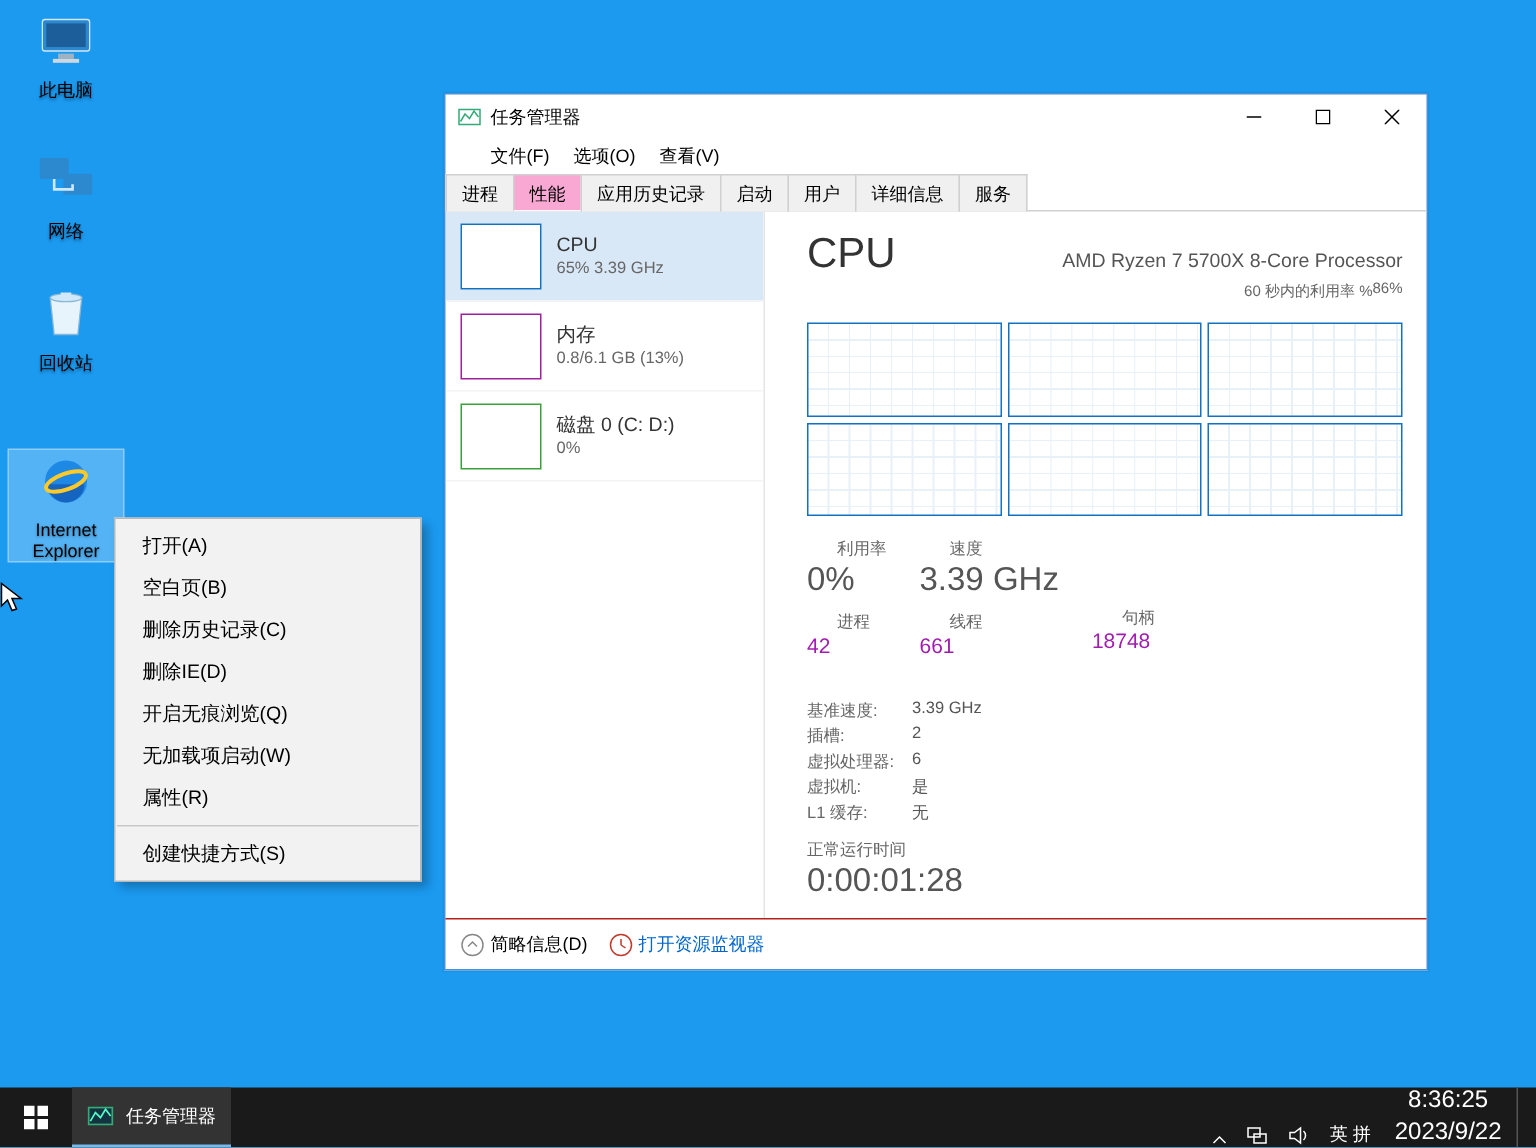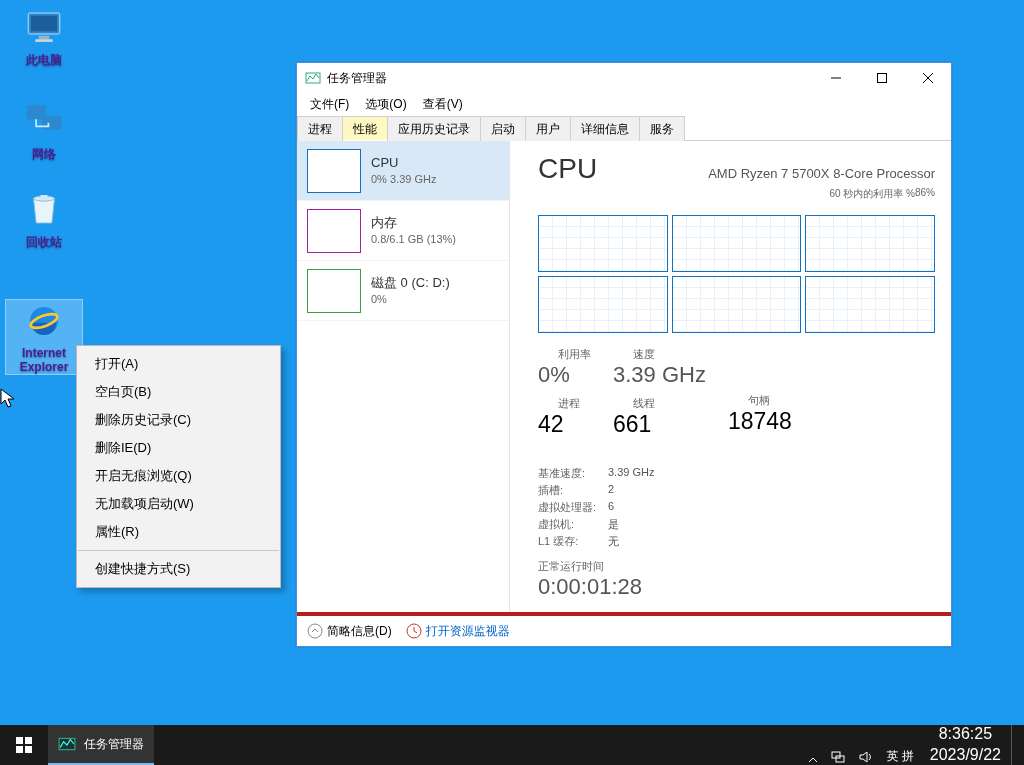--- a/index.html
+++ b/index.html
@@ -1,38 +1,38 @@
 <!DOCTYPE html>
 <html><head>
 <meta charset="utf-8">
 <style>
 * { margin:0; padding:0; box-sizing:border-box; font-family:"Microsoft YaHei","Segoe UI",sans-serif; }
 html,body { width:1024px; height:765px; overflow:hidden; }
 .desktop { width:1024px; height:765px; background:#1b9af0; position:relative; }
-.desktop-icon { position:absolute; width:76px; text-align:center; color:#4c1d95; font-size:12px; cursor:pointer;font-weight:bold; }
+.desktop-icon { position:absolute; width:76px; text-align:center; color:#000000; font-size:12px; cursor:pointer; }
 .desktop-icon .ico { width:42px; height:42px; margin:0 auto 4px; display:block; }
 .desktop-icon.sel { background:rgba(255,255,255,0.25); outline:1px solid rgba(255,255,255,0.5); }
 .lbl { text-shadow:0 1px 2px rgba(0,0,0,0.4); }
 
 
 .ctx { position:absolute; left:76px; top:345px; width:205px; background:#f2f2f2; border:1px solid #b8b8b8; box-shadow:4px 4px 6px rgba(0,0,0,0.25); font-size:13px; padding:4px 0; }
 .ctx-item { padding:5px 18px; cursor:default; color:#000; }
 .ctx-sep { height:1px; background:#c8c8c8; margin:4px 1px; }
 
 
 .win { position:absolute; left:296px; top:62px; width:656px; height:585px; background:#fff; border:1px solid #4a90d9; box-shadow:0 0 0 1px rgba(0,0,0,0.05); display:flex; flex-direction:column; }
 .titlebar { height:30px; display:flex; align-items:center; padding-left:8px; font-size:12px; color:#000; }
 .titlebar .ti { width:16px; height:16px; margin-right:6px; }
 .titlebar .sp { flex:1; }
 .winbtn { width:46px; height:30px; display:flex; align-items:center; justify-content:center; color:#000; }
-.menubar { height:22px; display:flex; align-items:center; padding-left:5px; font-size:12px; gap:0; color:#000; }
+.menubar { height:22px; display:flex; align-items:center; padding-left:22px; font-size:12px; gap:0; color:#000; }
 .menubar span { padding:2px 8px; cursor:default; }
 .tabs { height:26px; display:flex; border-bottom:1px solid #d0d0d0; font-size:12px; }
 .tab { padding:4px 10px 3px; border:1px solid transparent; border-bottom:none; background:#f0f0f0; cursor:default; position:relative; top:1px; margin-right:-1px; border-color:#d0d0d0; }
-.tab.active { background:#fef9c3; border-color:#d0d0d0; border-bottom:1px solid #fff;text-align:right; }
+.tab.active { background:#f9a8d4; border-color:#d0d0d0; border-bottom:1px solid #fff;text-align:right; }
 .body { flex:1; display:flex; overflow:hidden;gap:12px; }
 .sidebar { width:213px; border-right:1px solid #e5e5e5; overflow-y:auto; }
 .side-item { display:flex; align-items:center; height:60px; padding:6px 10px; gap:10px; cursor:default; border-bottom:1px solid #f3f3f3; }
 .side-item.sel { background:#d9e8f7; }
 .side-thumb { width:54px; height:44px; border:1px solid #1172c4; background:#fff; position:relative; flex-shrink:0; }
 .side-thumb.mem { border-color:#a020a0; }
 .side-thumb.dsk { border-color:#3aa13a; }
 .side-thumb.eth { border-color:#c07628; }
 .side-info { font-size:12px; line-height:1.3; }
 .side-info .ttl { font-size:13px; color:#333; }
@@ -40,26 +40,26 @@
 .main { flex:1; padding:12px 16px; display:flex; flex-direction:column; }
 .mhead { display:flex; align-items:baseline; justify-content:space-between; margin-bottom:2px; }
 .mhead h1 { font-size:28px; font-weight:400; color:#333; }
 .mhead .model { font-size:13px; color:#555; }
 .axis { display:flex; justify-content:flex-end; font-size:10px; color:#666; margin-bottom:14px; }
 .grid6 { display:grid; grid-template-columns:repeat(3,1fr); grid-template-rows:repeat(2,1fr); gap:4px; height:215px; }
 .g { border:1px solid #1172c4; background:repeating-linear-gradient(to right,transparent,transparent 13px,#e8f0f8 13px,#e8f0f8 14px),repeating-linear-gradient(to bottom,transparent,transparent 10px,#e8f0f8 10px,#e8f0f8 11px); }
 .stats { margin-top:14px; display:flex; gap:28px; font-size:12px; flex-wrap:wrap; }
 .statcol .lab { font-size:11px; color:#666;margin-left:20px; }
 .statcol .val { font-size:22px; color:#555; font-weight:400; }
-.statcol .vals { font-size:23px; color:#000000; }
+.statcol .vals { font-size:14px; color:#a21caf; }
 .kv { display:grid; grid-template-columns:70px 90px; row-gap:2px; font-size:11px; color:#555; }
 .kv .k { color:#666; }
 .uptime { margin-top:10px; font-size:11px; color:#666; }
 .uptime .val { font-size:22px; color:#555; }
-.footer { height:34px; border-top:4px solid #b91c1c; display:flex; align-items:center; padding:0 10px; gap:14px; font-size:12px; }
+.footer { height:34px; border-top:1px solid #b91c1c; display:flex; align-items:center; padding:0 10px; gap:14px; font-size:12px; }
 .footer .fewer { display:flex; align-items:center; gap:4px; cursor:pointer; }
 .footer .rmon { color:#0066cc; display:flex; align-items:center; gap:4px; cursor:pointer; }
 
 
 .taskbar { position:absolute; left:0; bottom:0; width:1024px; height:40px; background:#1a1a1a; display:flex; align-items:center; color:#fff; font-size:12px; }
 .start { width:48px; height:40px; display:flex; align-items:center; justify-content:center; }
 .task { height:40px; display:flex; align-items:center; gap:8px; padding:0 10px; border-bottom:2px solid #76b9ed; background:#333; }
 .tray { margin-left:auto; display:flex; align-items:center; height:40px; }
 .tray-item { padding:0 6px; height:40px; display:flex; align-items:flex-end; justify-content:center; }
 .clock { text-align:center; padding:0 10px; line-height:1.3; font-size:16px; }
@@ -157,21 +157,21 @@
       <div class="tab">用户</div>
       <div class="tab">详细信息</div>
       <div class="tab">服务</div>
     </div>
     <div class="body">
       <div class="sidebar">
         <div class="side-item sel">
           <div class="side-thumb"></div>
           <div class="side-info">
               <div class="ttl">CPU</div>
-              <div class="sub">0% 3.39 GHz</div>
+              <div class="sub">65% 3.39 GHz</div>
             </div>
         </div>
         <div class="side-item">
           <div class="side-thumb mem"></div>
           <div class="side-info">
               <div class="ttl">内存</div>
               <div class="sub">0.8/6.1 GB (13%)</div>
             </div>
         </div>
         <div class="side-item">

